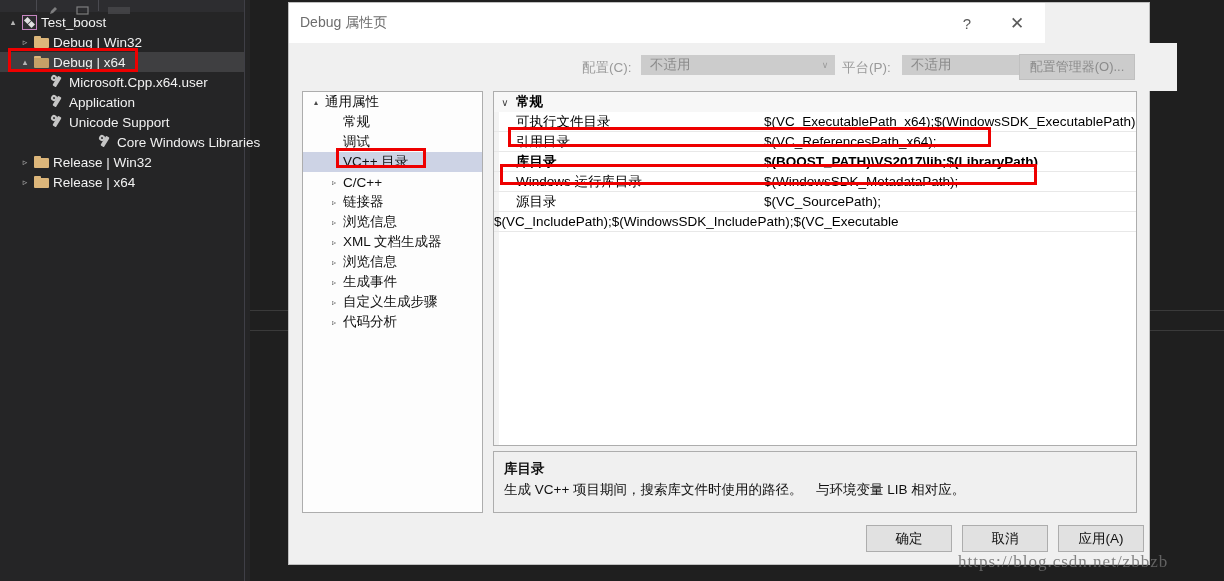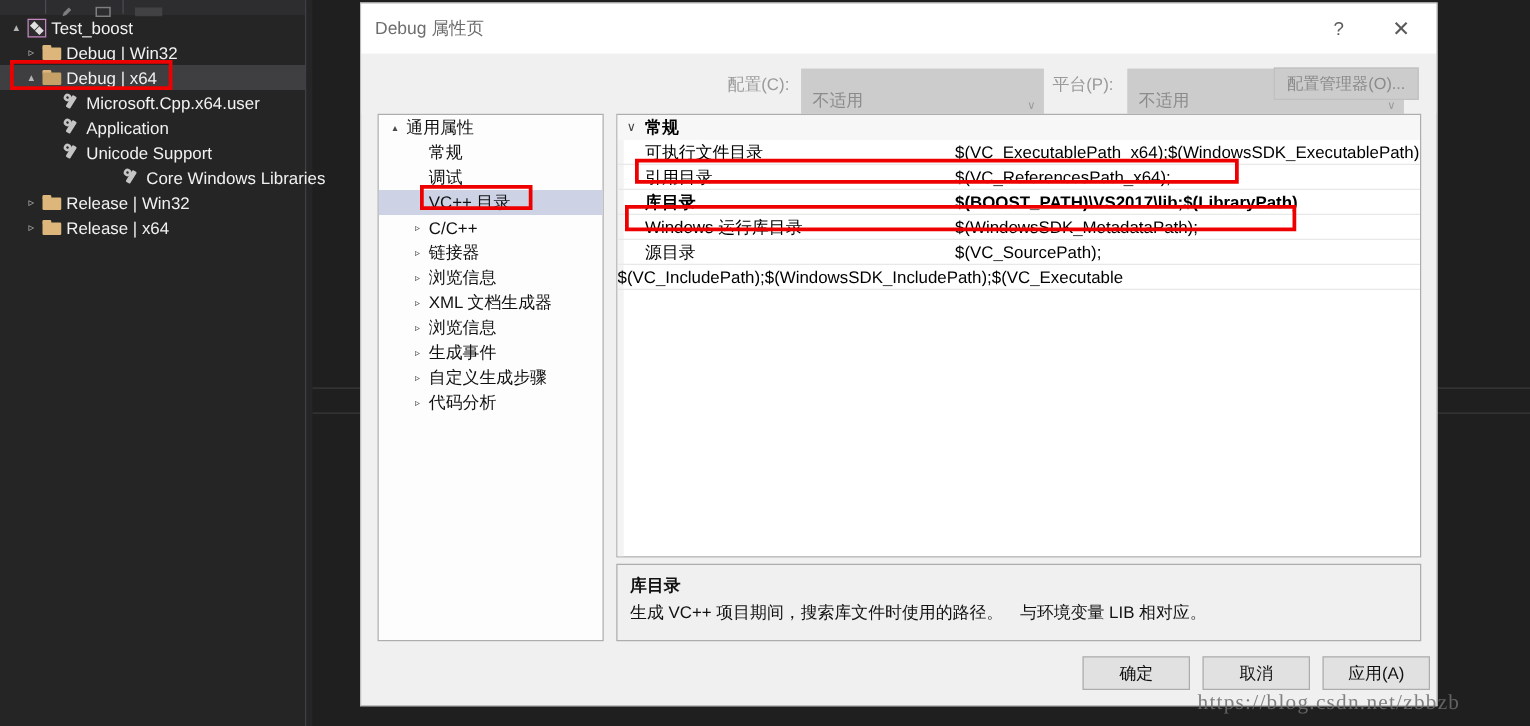--- a/index.html
+++ b/index.html
@@ -167,21 +167,21 @@
     position: absolute;
     left: 288px; top: 2px;
     width: 862px; height: 563px;
     background: #f0f0f0;
     border: 1px solid #bfbfbf;
     box-sizing: border-box;
   }
   #dialog-titlebar {
     position: absolute;
     left: 0; top: 0;
-    width: 860px; height: 40px;
+    width: 756px; height: 40px;
     background: #ffffff;
   }
   #dialog-title {
     position: absolute;
     left: 11px; top: 11px;
     font-size: 14px;
     color: #6d6d6d;
   }
   .titlebar-btn {
     position: absolute;
@@ -195,36 +195,37 @@
   }
   #help-button { right: 62px; }
   #close-button { right: 12px; font-size: 17px; font-weight: 300; }
 
   
   #config-bar {
     position: absolute;
     left: 0; top: 40px;
     width: 860px; height: 48px;
     background: #f0f0f0;
+    padding-left: 28px;
   }
   .field-label {
     position: absolute;
     font-size: 13.5px;
     color: #9a9a9a;
     top: 16px;
   }
   .combo-disabled {
     position: absolute;
     top: 12px;
-    height: 36px;
+    height: 20px;
     background: #cccccc;
     border: 1px solid #cccccc;
     box-sizing: border-box;
     display: flex;
-    align-items: flex-end;
+    align-items: center;
     color: #8b8b8b;
     font-size: 13.5px;
   }
   .combo-text { padding-left: 8px; flex: 1; }
   .combo-arrow {
     width: 18px;
     text-align: center;
     font-size: 9px;
     color: #9a9a9a;
   }

